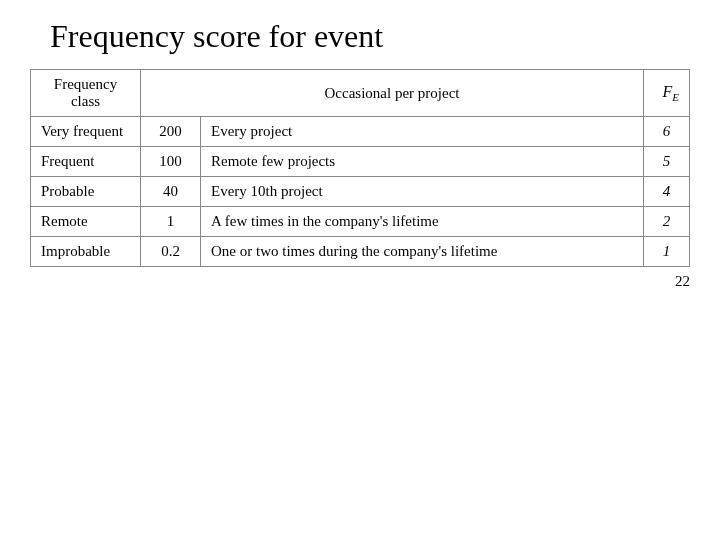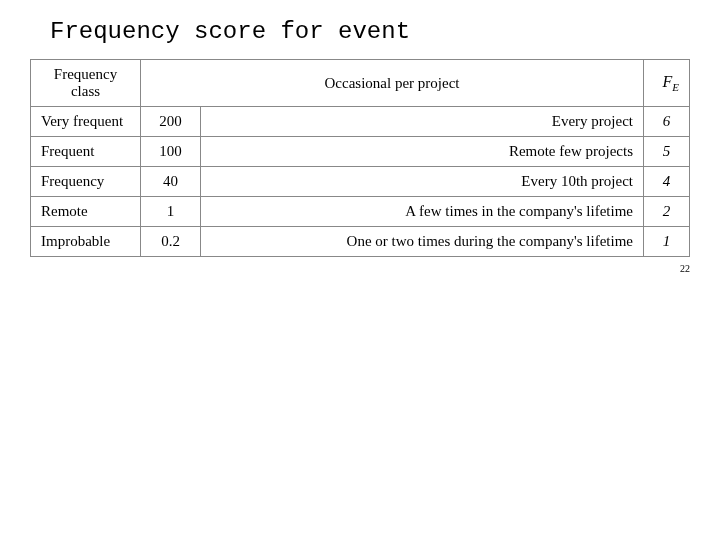--- a/index.html
+++ b/index.html
@@ -7,26 +7,25 @@
       width: 720px;
       height: 540px;
       background: #fff;
       font-family: 'Times New Roman', Times, serif;
       display: flex;
       flex-direction: column;
       align-items: center;
       padding: 18px 30px 10px 30px;
     }
     h1 {
-      font-size: 24px;
+      font-size: 32px;
       font-weight: normal;
       margin-bottom: 14px;
       align-self: flex-start;
       margin-left: 20px;
-      font-family: Liberation Mono, monospace;
     }
     table {
       width: 100%;
       border-collapse: collapse;
       font-size: 15px;
     }
     th, td {
       border: 1px solid #888;
       padding: 6px 10px;
       vertical-align: middle;
@@ -34,29 +33,29 @@
     thead th {
       font-weight: normal;
       text-align: center;
       background: #fff;
     }
     tbody td {
       font-weight: normal;
     }
     .col-class { width: 110px; }
     .col-occ { width: 60px; text-align: center; }
-    .col-desc { width: auto; text-align: right; }
+    .col-desc { width: auto; }
     .col-fe { width: 46px; text-align: right; font-style: italic; }
     .fe-header { font-style: italic; font-size: 16px; }
     .sub-e { font-size: 11px; vertical-align: sub; font-style: italic; }
     .score { text-align: center; }
     .page-num {
       align-self: flex-end;
       margin-top: 6px;
-      font-size: 10px;
+      font-size: 15px;
     }
   </style>
 </head>
 <body>
 
 <h1>Frequency score for event</h1>
 
 <table>
   <thead>
     <tr>
@@ -78,21 +77,21 @@
       <td class="col-desc">Every project</td>
       <td class="col-fe score">6</td>
     </tr>
       <tr>
       <td class="col-class">Frequent</td>
       <td class="col-occ">100</td>
       <td class="col-desc">Remote few projects</td>
       <td class="col-fe score">5</td>
     </tr>
       <tr>
-      <td class="col-class">Frequency</td>
+      <td class="col-class">Probable</td>
       <td class="col-occ">40</td>
       <td class="col-desc">Every 10th project</td>
       <td class="col-fe score">4</td>
     </tr>
       <tr>
       <td class="col-class">Remote</td>
       <td class="col-occ">1</td>
       <td class="col-desc">A few times in the company's lifetime</td>
       <td class="col-fe score">2</td>
     </tr>

